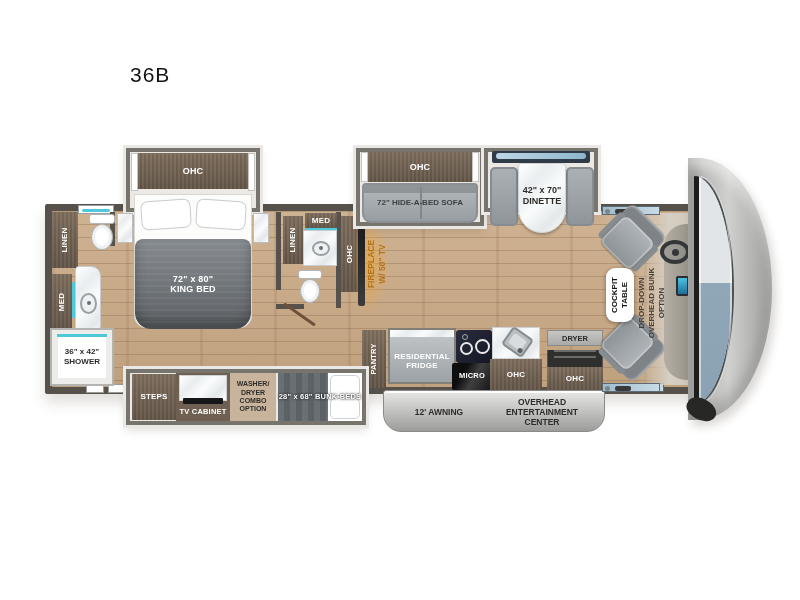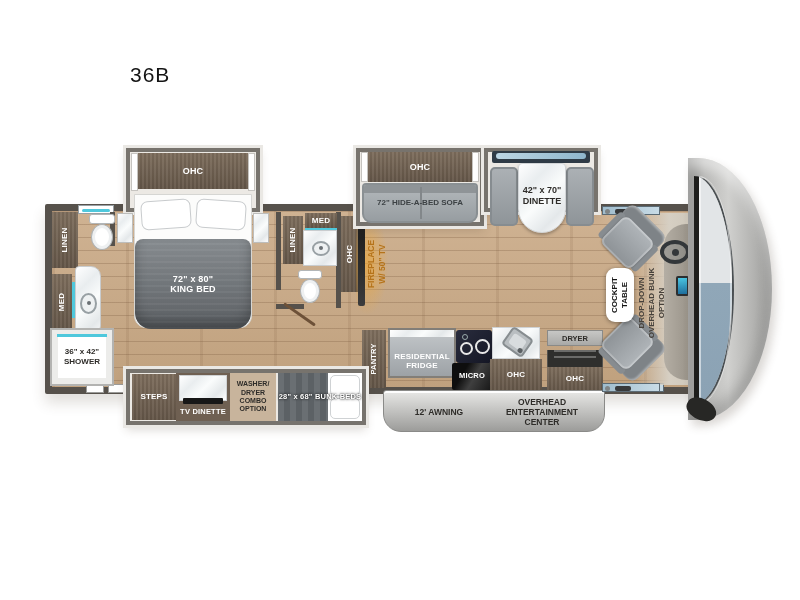--- a/index.html
+++ b/index.html
@@ -144,21 +144,21 @@
   <div class="abs" style="left:566px;top:167px;width:28px;height:59px;background:linear-gradient(180deg,#abb0b4,#8f9599);border:2px solid #868c90;border-radius:5px"></div>
   <div class="abs marble" style="left:518px;top:163px;width:48px;height:70px;border:1px solid #d2d5d7;border-radius:4px 4px 24px 24px;box-shadow:0 2px 3px rgba(0,0,0,.25)"></div>
   <div class="abs flex" style="left:506px;top:184px;width:72px;height:24px;flex-direction:column">
     <span class="dk" style="font-size:9px">42" x 70"</span>
     <span class="dk" style="font-size:9px">DINETTE</span>
   </div>
 
   <div class="abs cab" style="left:362px;top:330px;width:24px;height:58px">
     <span class="vrot lbl" style="font-size:7.5px">PANTRY</span>
   </div>
-  <div class="abs" style="left:388px;top:328px;width:68px;height:50px;background:linear-gradient(180deg,#c3c7ca,#9da2a6);border:2px solid #827e78">
+  <div class="abs" style="left:388px;top:328px;width:68px;height:56px;background:linear-gradient(180deg,#c3c7ca,#9da2a6);border:2px solid #827e78">
     <div class="marble" style="width:100%;height:7px"></div>
     <div class="flex" style="width:100%;height:48px;flex-direction:column">
       <span class="lbl">RESIDENTIAL</span>
       <span class="lbl">FRIDGE</span>
     </div>
   </div>
   <div class="abs" style="left:456px;top:330px;width:36px;height:33px;background:linear-gradient(135deg,#2a2d3e,#141624);border-radius:3px">
     <div class="abs" style="left:4px;top:12px;width:13px;height:13px;border:2px solid #e8e8e8;border-radius:50%"></div>
     <div class="abs" style="left:19px;top:9px;width:15px;height:15px;border:2px solid #e8e8e8;border-radius:50%"></div>
     <div class="abs" style="left:6px;top:4px;width:6px;height:6px;border:1px solid #9aa;border-radius:50%"></div>
@@ -191,21 +191,21 @@
   <div class="abs winstrip" style="left:616px;top:383px;width:48px;height:9px"></div>
 
   <div class="abs slide" style="left:126px;top:369px;width:240px;height:56px"></div>
   <div class="abs cab flex" style="left:132px;top:374px;width:44px;height:46px">
     <span class="lbl">STEPS</span>
   </div>
   <div class="abs" style="left:176px;top:373px;width:54px;height:48px;background:#6f6052">
     <div class="marble" style="position:absolute;left:3px;top:2px;width:48px;height:26px;border:1px solid #cfd2d4"></div>
     <div style="position:absolute;left:7px;top:25px;width:40px;height:6px;background:#171717;border-radius:1px"></div>
     <div class="flex" style="position:absolute;left:-4px;top:33px;width:62px;height:12px">
-      <span class="lbl" style="font-size:7.5px">TV DINETTE</span>
+      <span class="lbl" style="font-size:7.5px">TV CABINET</span>
     </div>
   </div>
   <div class="abs flex" style="left:230px;top:373px;width:46px;height:48px;background:#c8b49c;flex-direction:column">
     <span class="dk" style="font-size:7px">WASHER/</span>
     <span class="dk" style="font-size:7px">DRYER</span>
     <span class="dk" style="font-size:7px">COMBO</span>
     <span class="dk" style="font-size:7px">OPTION</span>
   </div>
   <div class="abs" style="left:278px;top:373px;width:84px;height:48px;background:#fff">
     <div class="abs" style="left:0;top:0;width:50px;height:48px;background:repeating-linear-gradient(90deg,#6a6f73 0 6px,#5c6165 6px 12px)"></div>

